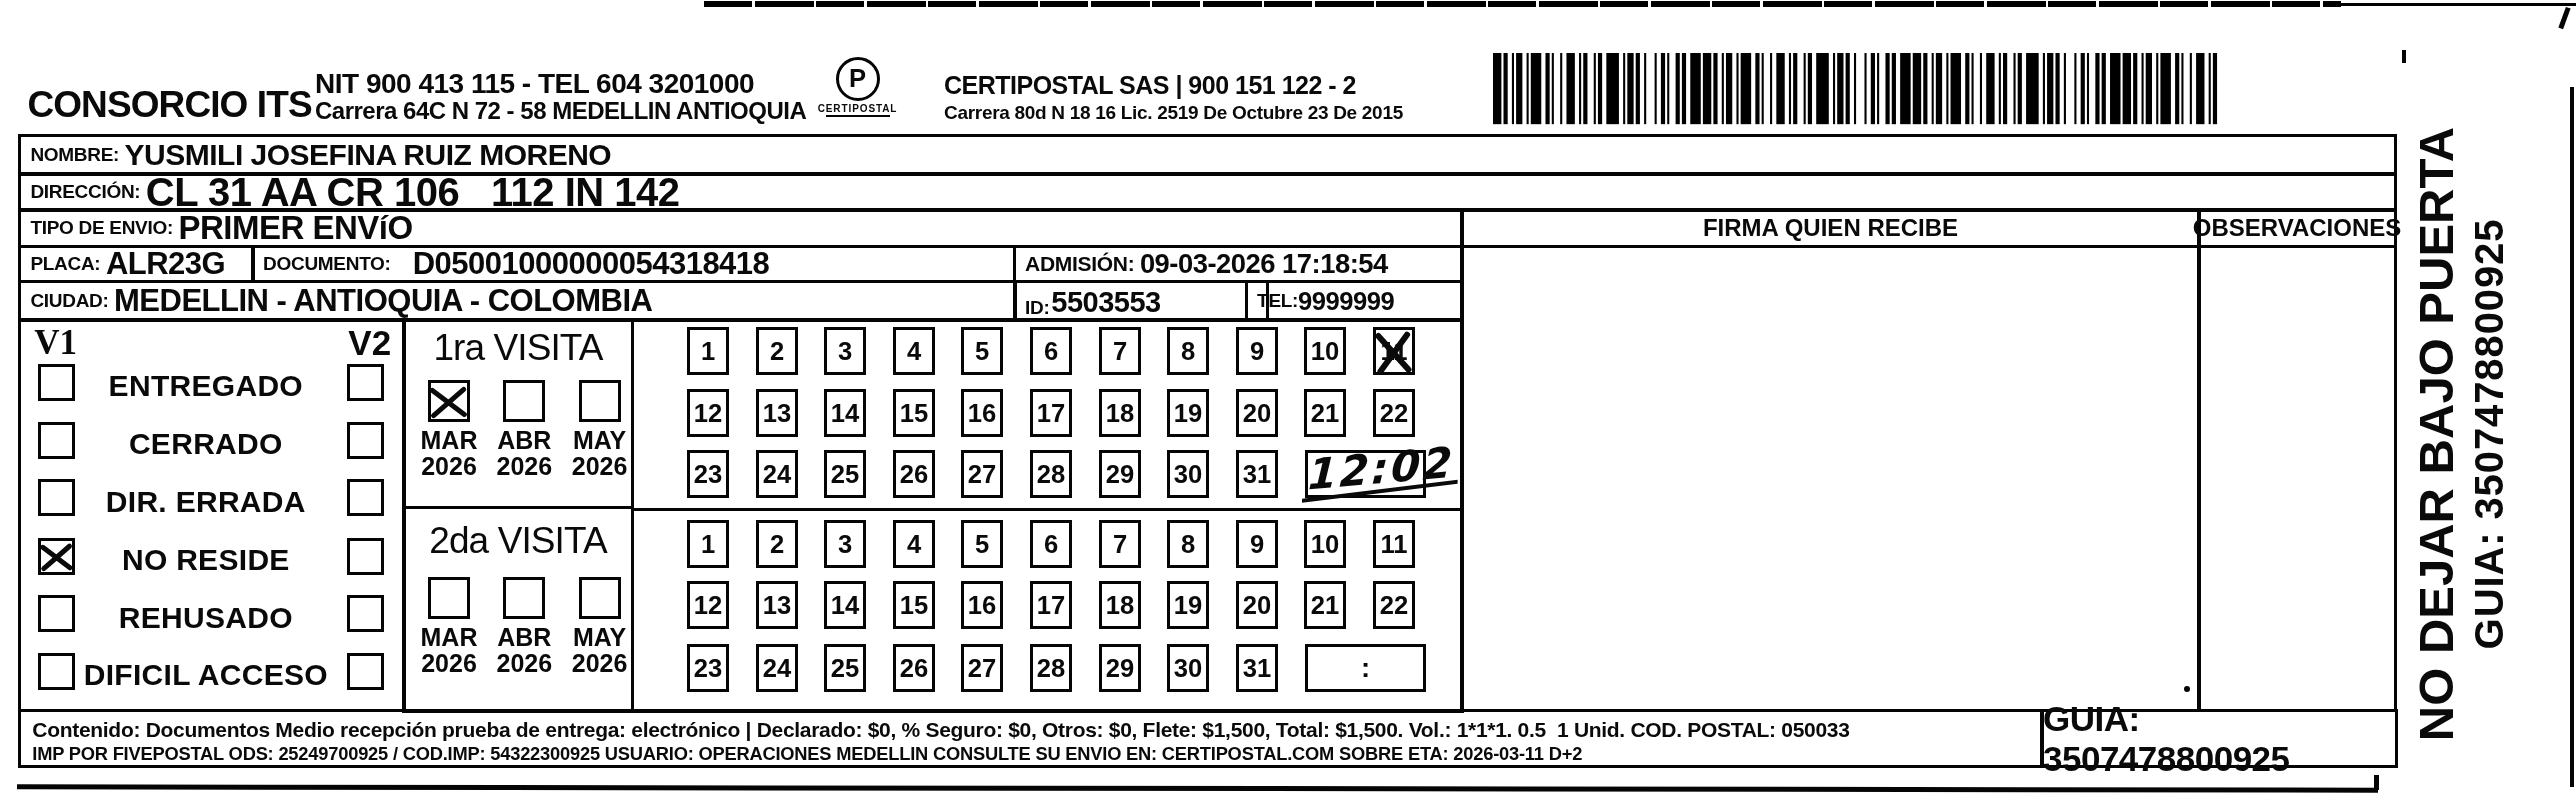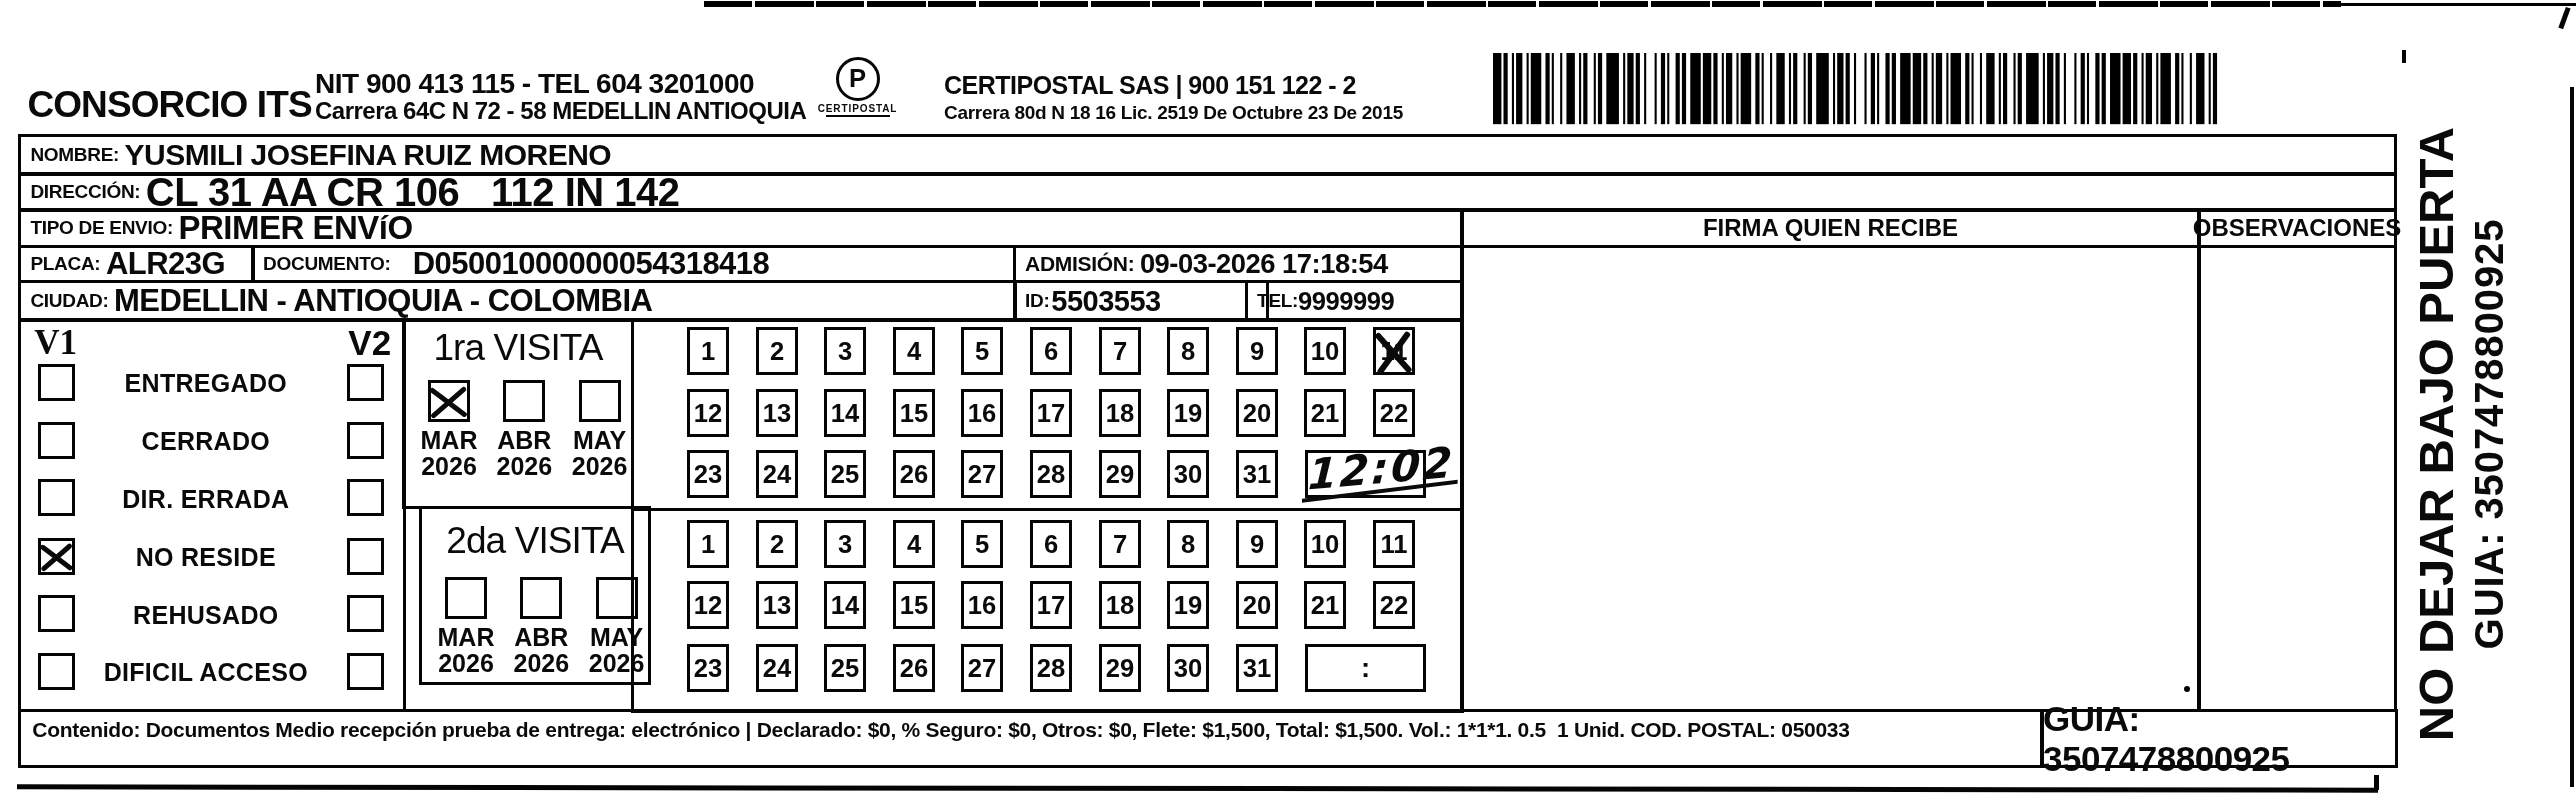--- a/index.html
+++ b/index.html
@@ -29,21 +29,21 @@
   .stray-top2{position:absolute;left:2341px;top:2.7px;width:235px;height:3.7px;background:#000;}
   .stray-right{position:absolute;left:2570px;top:87px;width:3.7px;height:700px;background:#050505;}
   .tick1{position:absolute;left:2562px;top:7.3px;width:4.6px;height:22px;background:#050505;transform:rotate(20deg);}
   .tick2{position:absolute;left:2402px;top:50px;width:3.7px;height:12.8px;background:#050505;}
   .ink-dot{position:absolute;left:2184px;top:686px;width:6.4px;height:6.4px;background:#050505;border-radius:50%;}
   .stray-bottom{position:absolute;left:16.5px;top:786px;width:2361px;height:4.6px;background:#050505;transform:rotate(0.08deg);}
   .stray-bottom-hook{position:absolute;left:2374px;top:775px;width:4.6px;height:14.6px;background:#050505;}
 
   
   .vhead{position:absolute;top:1.8px;font-size:35px;font-weight:bold;}
-  .status-row-label{position:absolute;left:53px;width:263px;text-align:center;font-size:25px;font-weight:bold;letter-spacing:0.3px;}
+  .status-row-label{position:absolute;left:53px;width:263px;text-align:center;font-size:30px;font-weight:bold;letter-spacing:0.3px;}
   .checkbox{position:absolute;width:37px;height:37px;border:3.7px solid #050505;box-sizing:border-box;background:#fff;}
 
   
   .visit-title{position:absolute;left:0;width:100%;text-align:center;font-size:37px;font-weight:normal;letter-spacing:-0.9px;}
   .months{position:absolute;left:10px;display:flex;gap:7.3px;}
   .month-group{width:68px;text-align:center;position:relative;}
   .month-cb{position:relative;margin:0 auto;width:42px;height:42px;border:3.7px solid #050505;box-sizing:border-box;}
   .month-label{margin-top:5.5px;font-size:25px;font-weight:bold;line-height:25px;}
   .year-label{font-size:25px;font-weight:bold;line-height:26.5px;}
 
@@ -222,21 +222,21 @@
   </div>
   <div class="cell" style="left:1013px;top:245px;width:451px;height:38px;">
     <span class="flabel" style="font-size:21px;">ADMISIÓN:</span>
     <span class="fvalue" style="font-size:27.4px;">09-03-2026 17:18:54</span>
   </div>
 
   <div class="cell" style="left:18.3px;top:280px;width:999px;height:42px;">
     <span class="flabel">CIUDAD:</span>
     <span class="fvalue">MEDELLIN - ANTIOQUIA - COLOMBIA</span>
   </div>
-  <div class="cell" style="left:1013px;top:280px;width:256px;height:42px;">
+  <div class="cell" style="left:1013px;top:280px;width:256px;height:42px;align-items:flex-end;">
     <span class="flabel" style="margin-right:1.8px;">ID:</span>
     <span class="fvalue" style="font-size:29px;">5503553</span>
   </div>
   <div class="cell" style="left:1245px;top:280px;width:219px;height:42px;">
     <span class="flabel" style="margin-right:0px;">TEL:</span>
     <span class="fvalue" style="font-size:25.6px;">9999999</span>
   </div>
 
   <div class="cell" id="status-panel" style="left:18.3px;top:318px;width:388px;height:394px;display:block;">
     <span class="vhead" style="left:13px;font-family:Liberation Serif, serif;">V1</span>
@@ -278,21 +278,21 @@
           <div class="month-label">ABR</div>
           <div class="year-label">2026</div>
         </div>
         <div class="month-group">
           <div class="month-cb"></div>
           <div class="month-label">MAY</div>
           <div class="year-label">2026</div>
         </div>
       </div>
   </div>
-  <div class="cell" id="visit-1" style="left:402px;top:506px;width:232px;height:179px;display:block;margin-left:17px;">
+  <div class="cell" id="visit-1" style="left:402px;top:506px;width:232px;height:207px;display:block;">
     <div class="visit-title" style="top:11px;">2da VISITA</div>
     <div class="months" id="months-1" style="top:68px;">
         <div class="month-group">
           <div class="month-cb"></div>
           <div class="month-label">MAR</div>
           <div class="year-label">2026</div>
         </div>
         <div class="month-group">
           <div class="month-cb"></div>
           <div class="month-label">ABR</div>
@@ -377,20 +377,21 @@
       <div class="timebox" style="left: 671px; top: 133px;">
         <span class="time-colon">:</span>
       </div>
     </div>
 
   <div class="cell" style="left:1460px;top:245px;width:741px;height:467px;"></div>
   <div class="cell" style="left:2197px;top:245px;width:200px;height:467px;"></div>
 
   <div class="cell" style="left:18.3px;top:709px;width:2026px;height:59px;display:block;">
     <div class="foot-line1">Contenido: Documentos Medio recepción prueba de entrega: electrónico | Declarado: $0, % Seguro: $0, Otros: $0, Flete: $1,500, Total: $1,500. Vol.: 1*1*1. 0.5  1 Unid. COD. POSTAL: 050033</div>
+    <div class="foot-line2">IMP POR FIVEPOSTAL ODS: 25249700925 / COD.IMP: 54322300925 USUARIO: OPERACIONES MEDELLIN CONSULTE SU ENVIO EN: CERTIPOSTAL.COM SOBRE ETA: 2026-03-11 D+2</div>
   </div>
   <div class="cell guia-cell" style="left:2040px;top:709px;width:358px;height:59px;">
     <span>GUIA: 3507478800925</span>
   </div>
 
   <div class="side-note">
     <div class="side-note-line1">NO DEJAR BAJO PUERTA</div>
     <div class="side-note-line2">GUIA: 3507478800925</div>
   </div>
 

